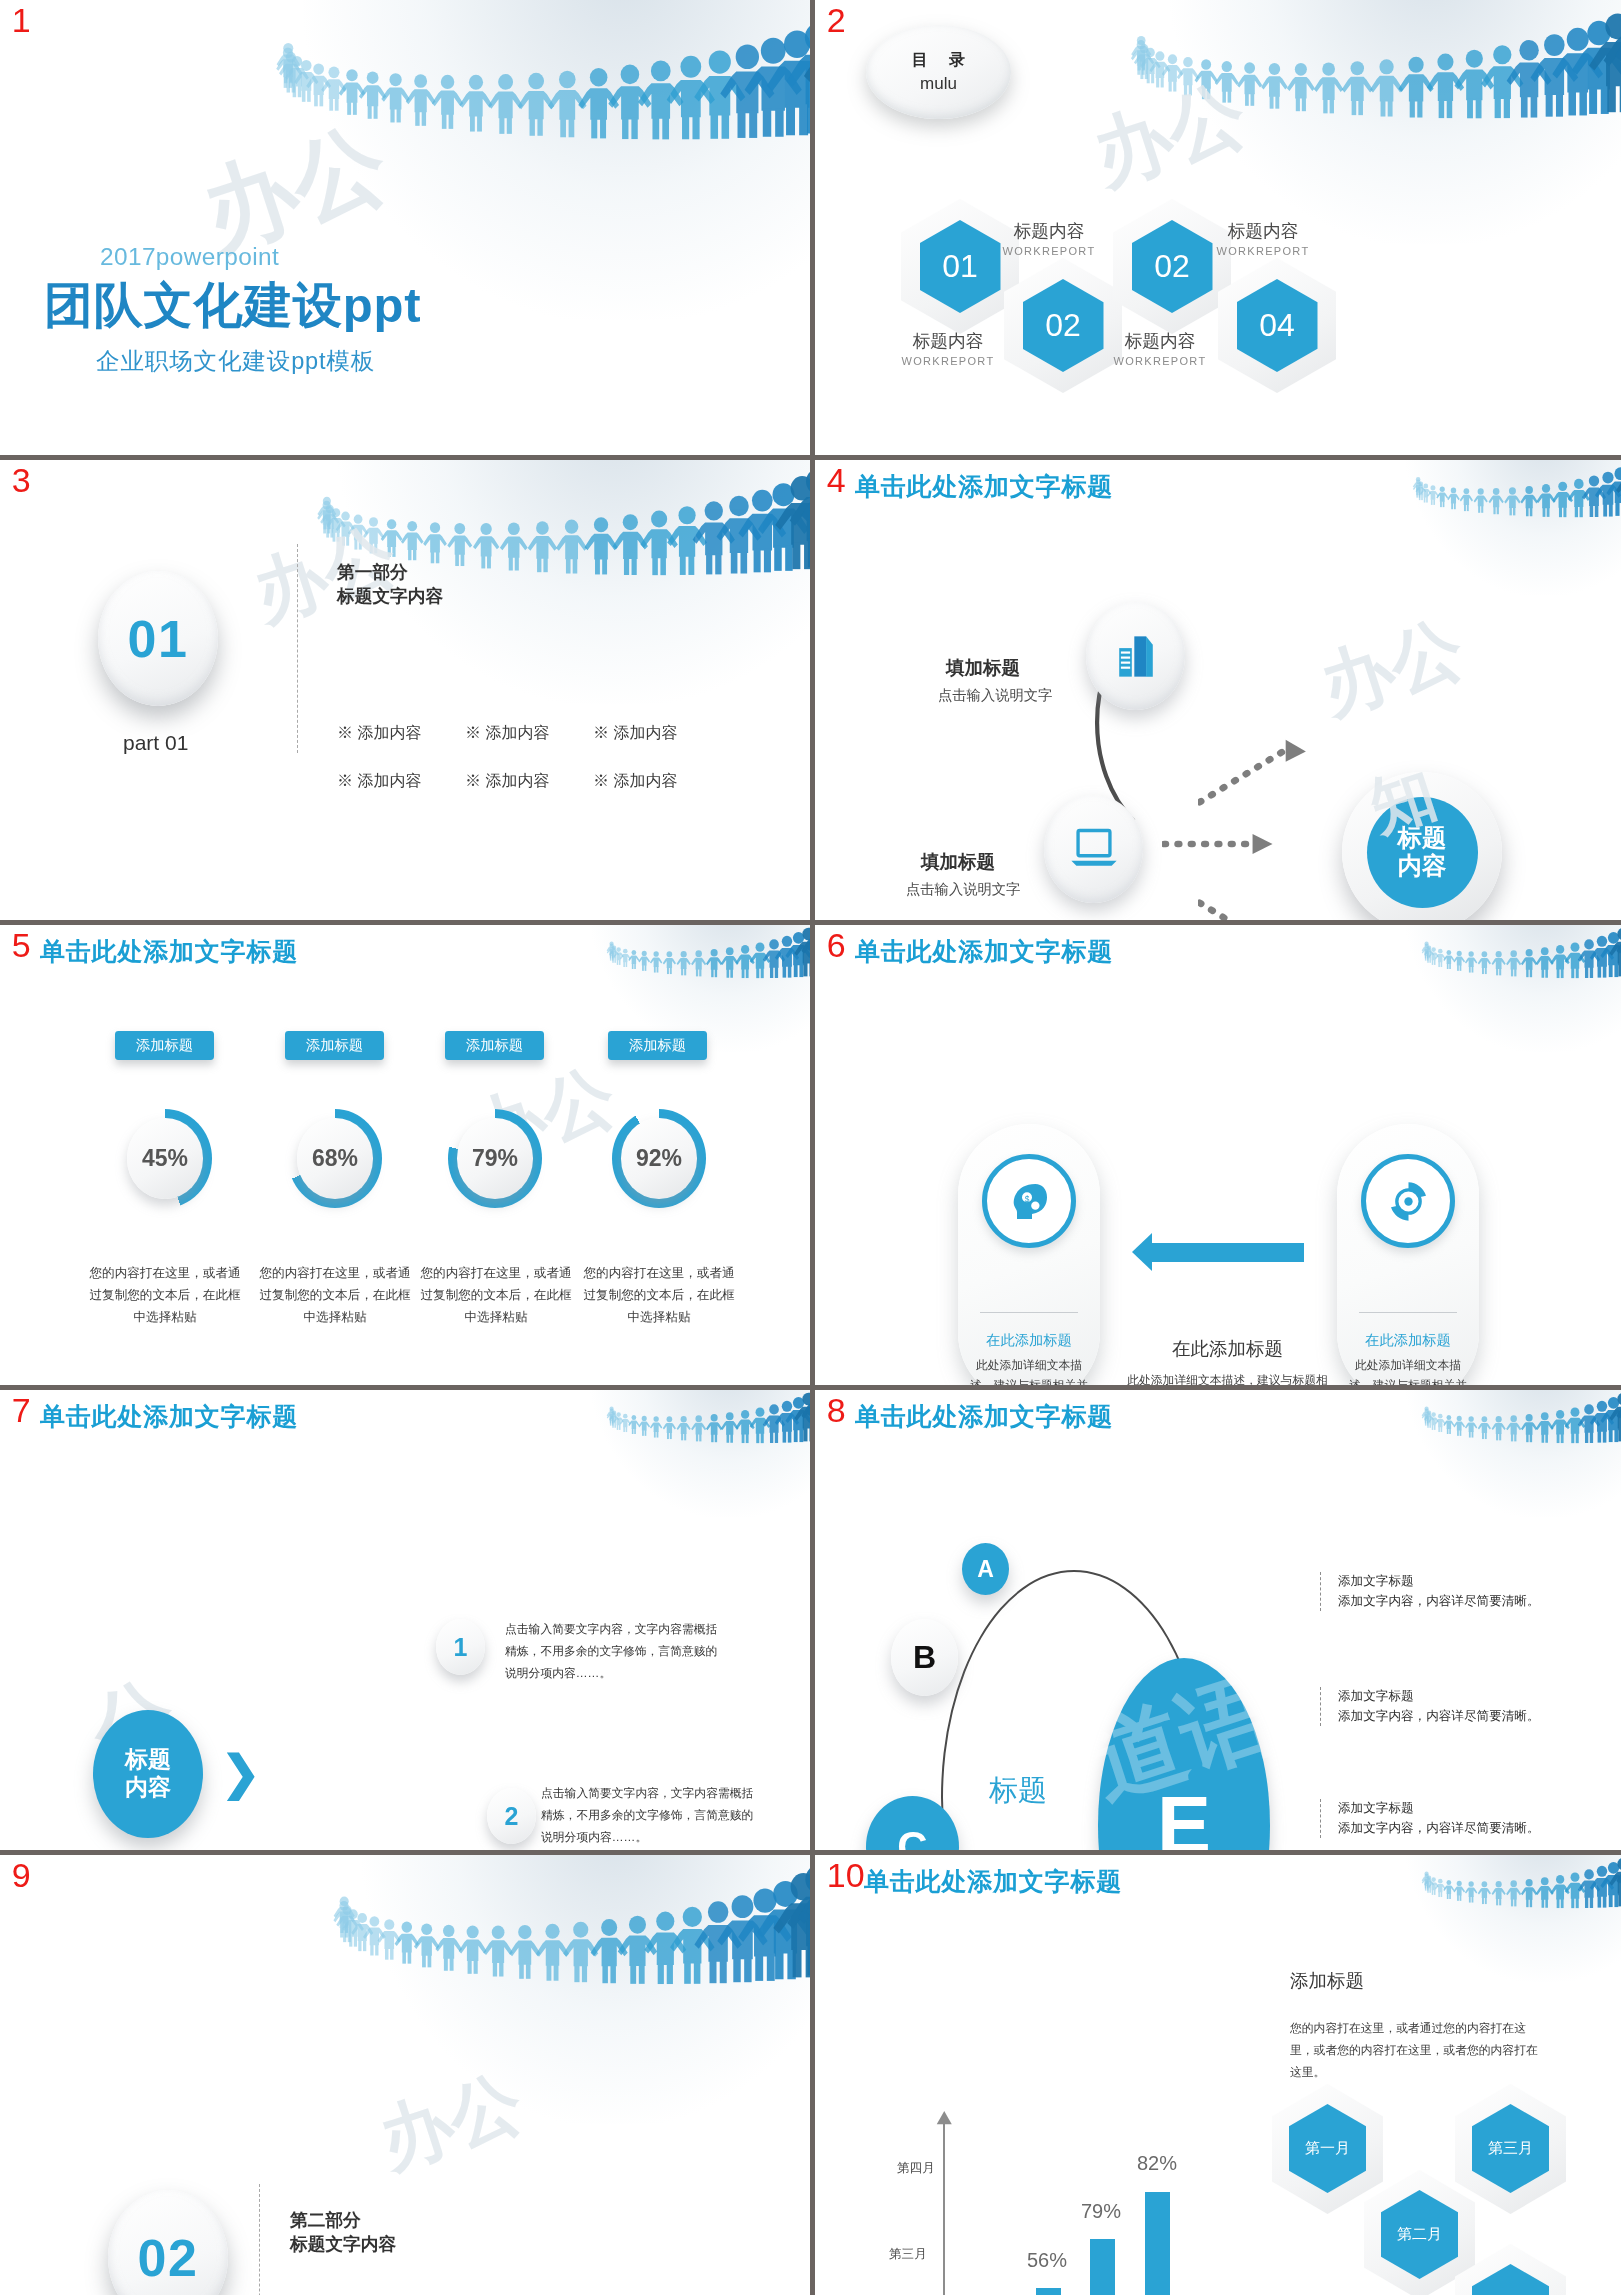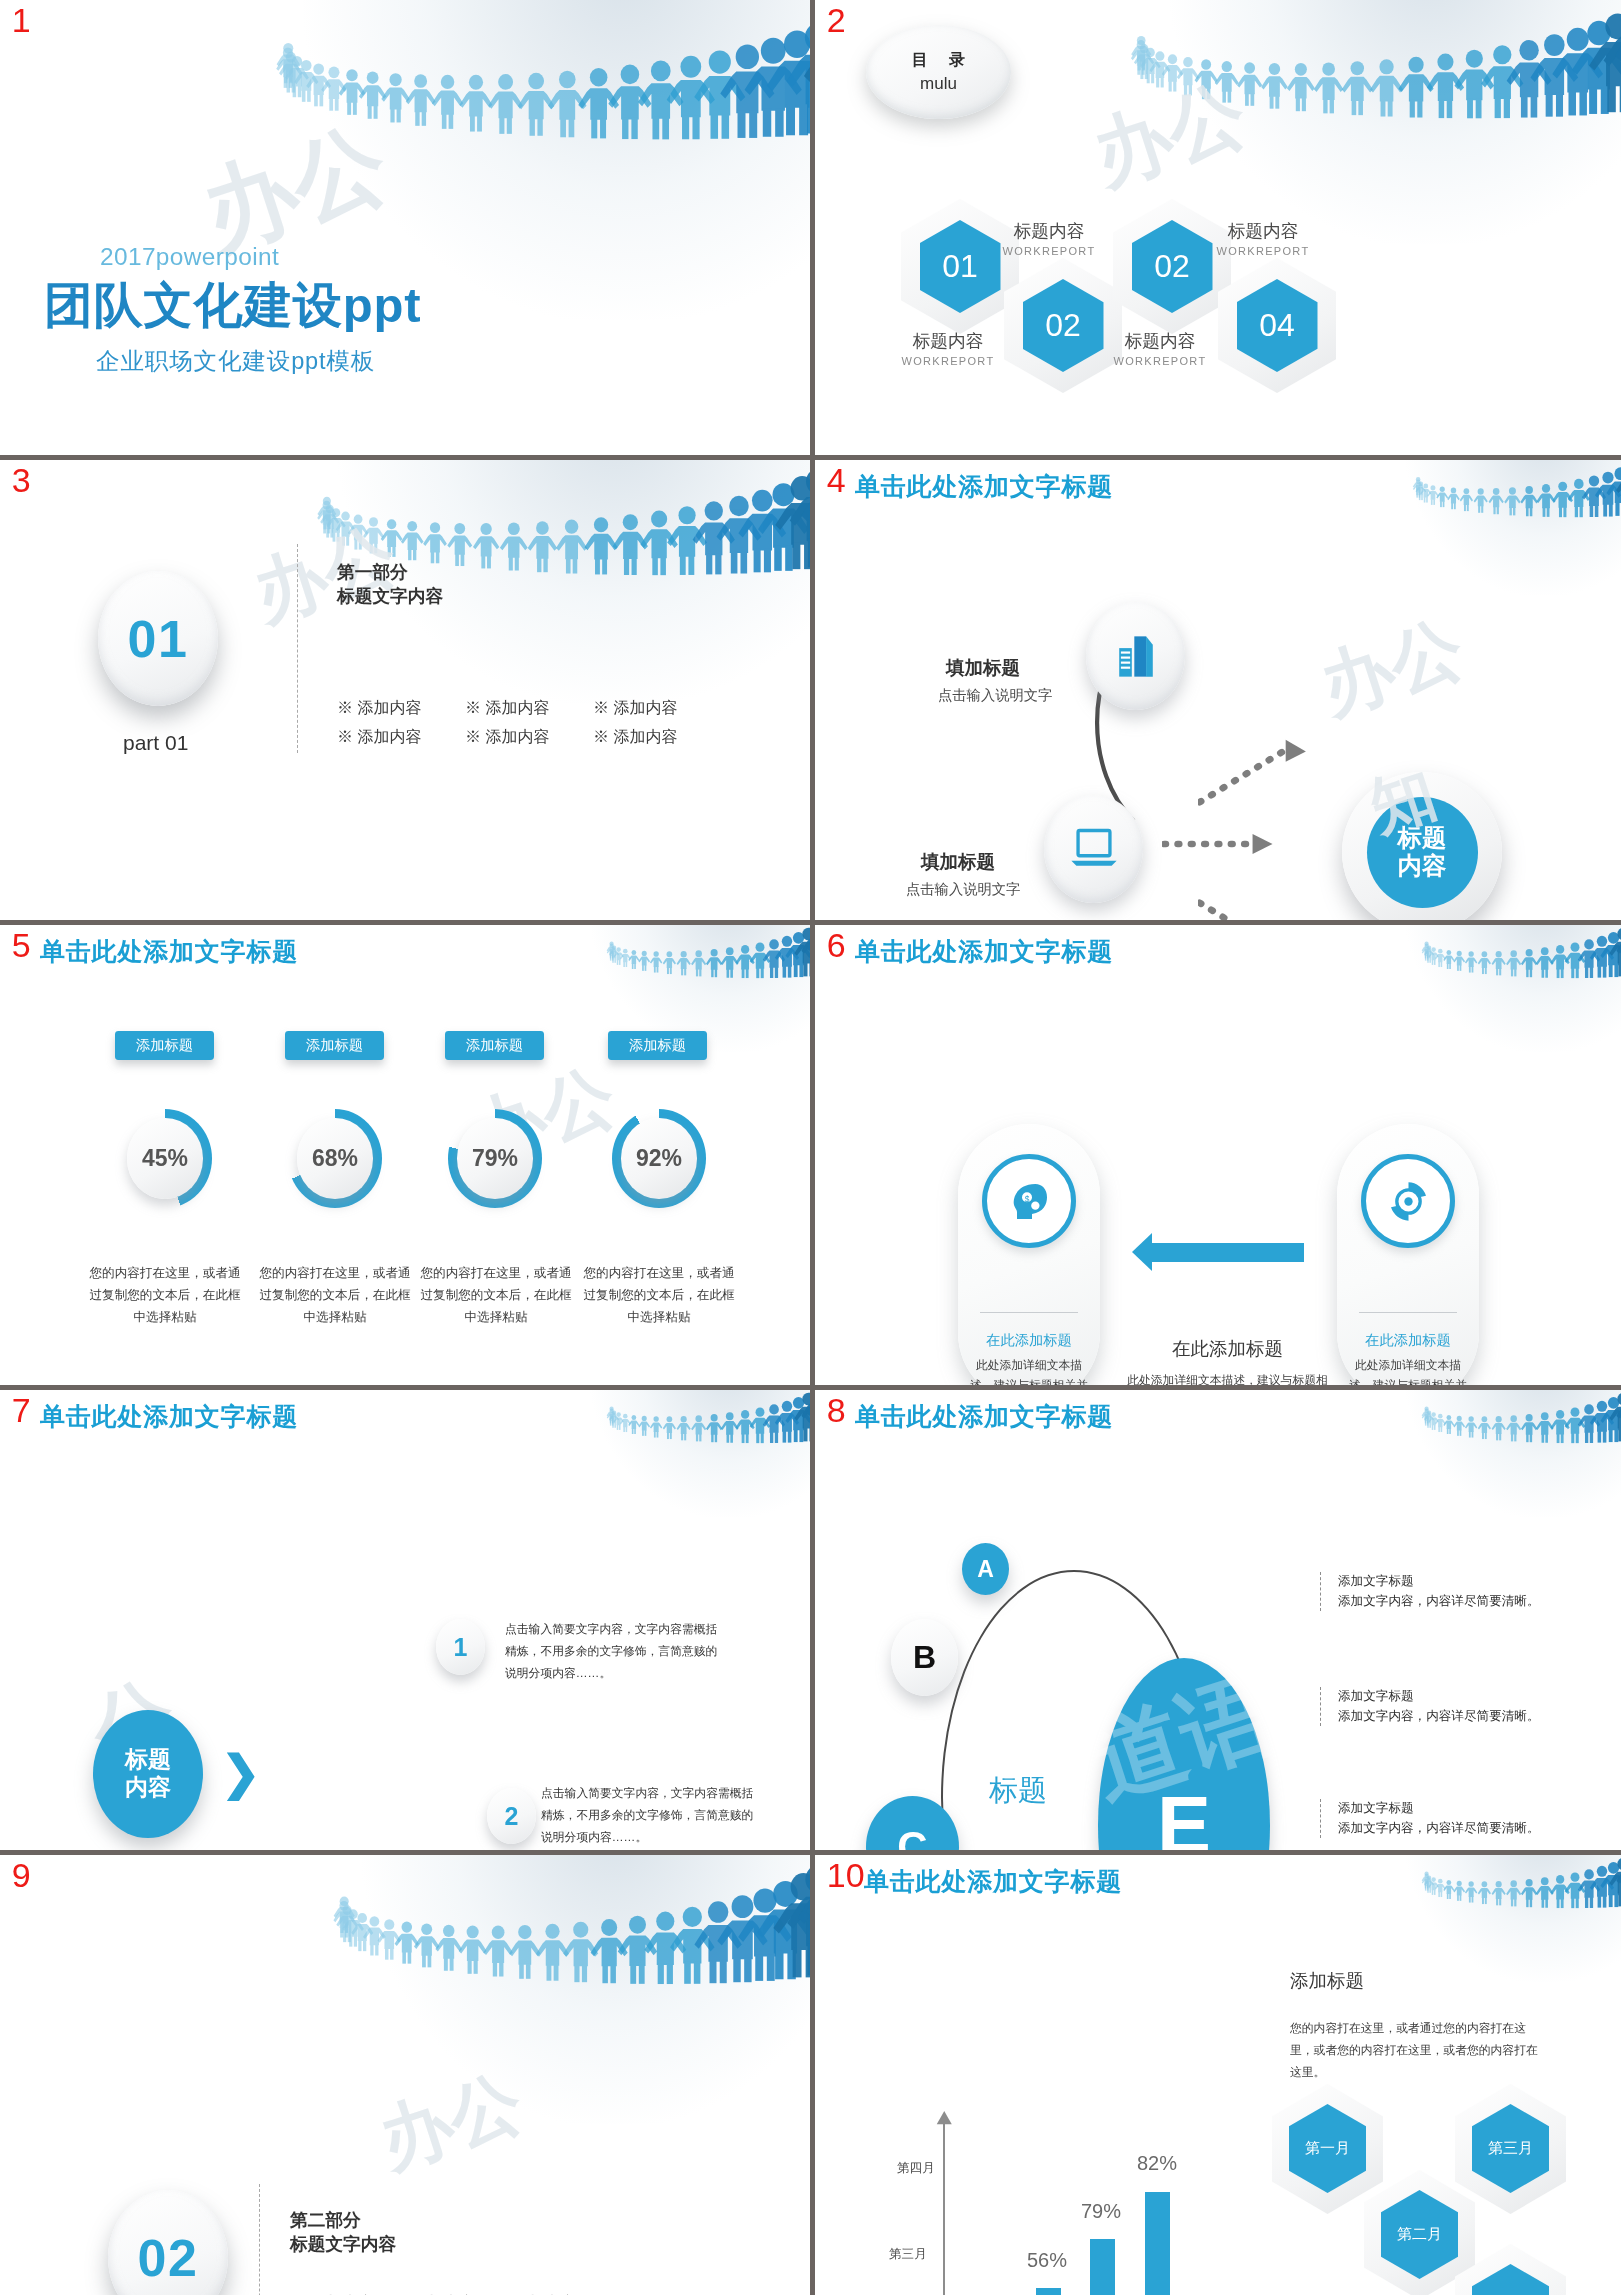--- a/index.html
+++ b/index.html
@@ -90,21 +90,21 @@
   .part-circle {
     position:absolute; width:120px; height:135px; border-radius:50%;
     background:linear-gradient(160deg,#ffffff 0%,#f7f8f9 55%,#e8eaec 100%);
     box-shadow:0 11.8px 22px rgba(120,126,132,.45), inset 0 -5px 10px rgba(205,210,215,.55);
     display:flex; align-items:center; justify-content:center;
     color:#2aa3d4; font-size:52px; font-weight:bold; letter-spacing:1.7px;
   }
   .part-cap { position:absolute; font-size:21px; color:#333; }
   .vdash { position:absolute; border-left:1.7px dashed #a9a9a9; }
   .part-head { position:absolute; font-size:17.7px; font-weight:bold; color:#333; line-height:1.35; }
-  .bullets { position:absolute; display:grid; grid-template-columns:repeat(3, 128px); row-gap:8px; }
+  .bullets { position:absolute; display:grid; grid-template-columns:repeat(3, 128px); row-gap:27px;margin-top:25px; }
   .bullets span { font-size:16px; color:#3c3c3c; }
 
   
   .circ {
     position:absolute; border-radius:50%;
     background:linear-gradient(155deg,#ffffff 0%,#f6f7f8 55%,#e7e9eb 100%);
     box-shadow:0 8.4px 17px rgba(140,146,152,.4), inset 0 -4.2px 8.4px rgba(205,210,215,.5);
     display:flex; align-items:center; justify-content:center;
   }
   .lbl-t { position:absolute; font-size:18.5px; font-weight:bold; color:#333; }

